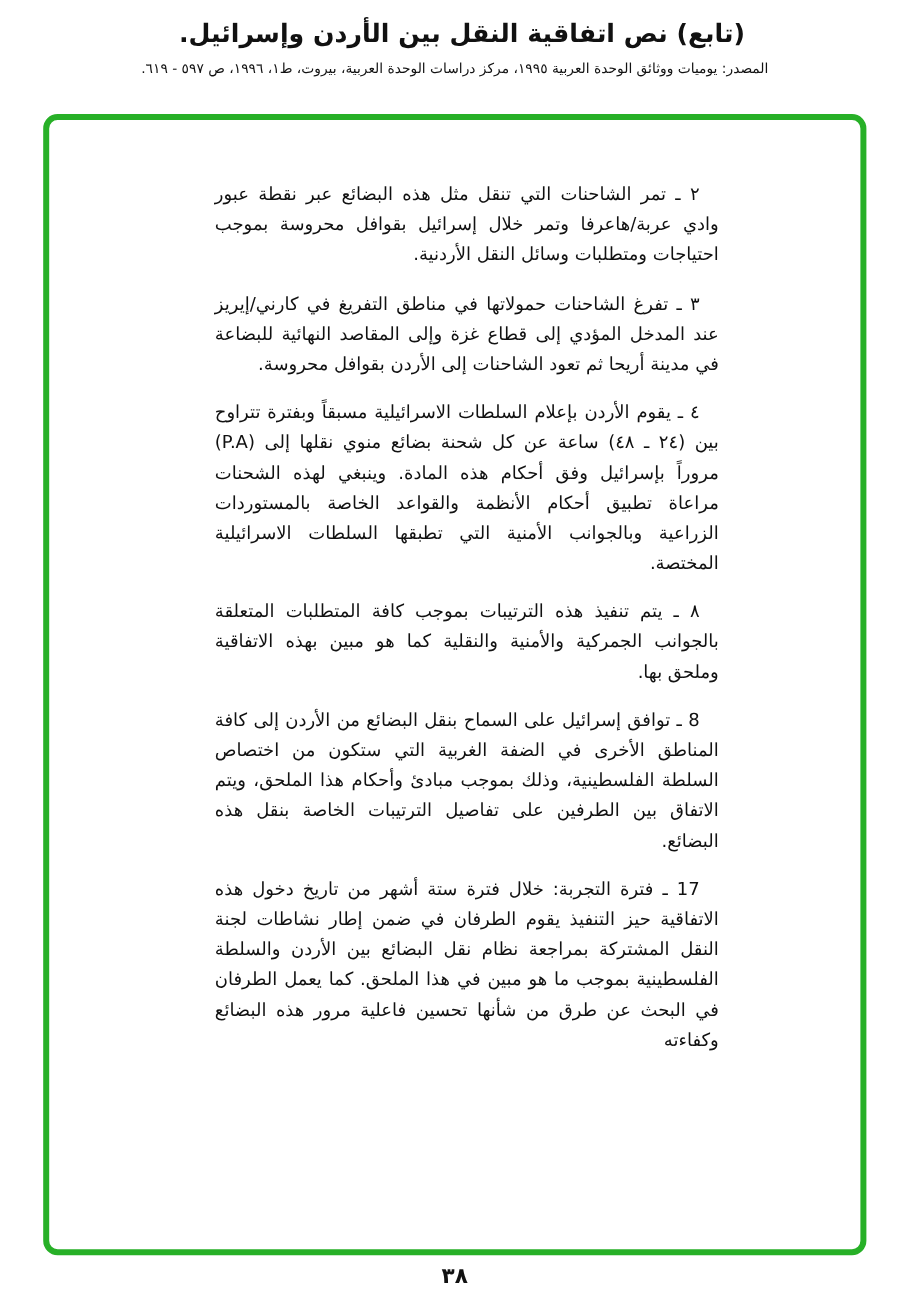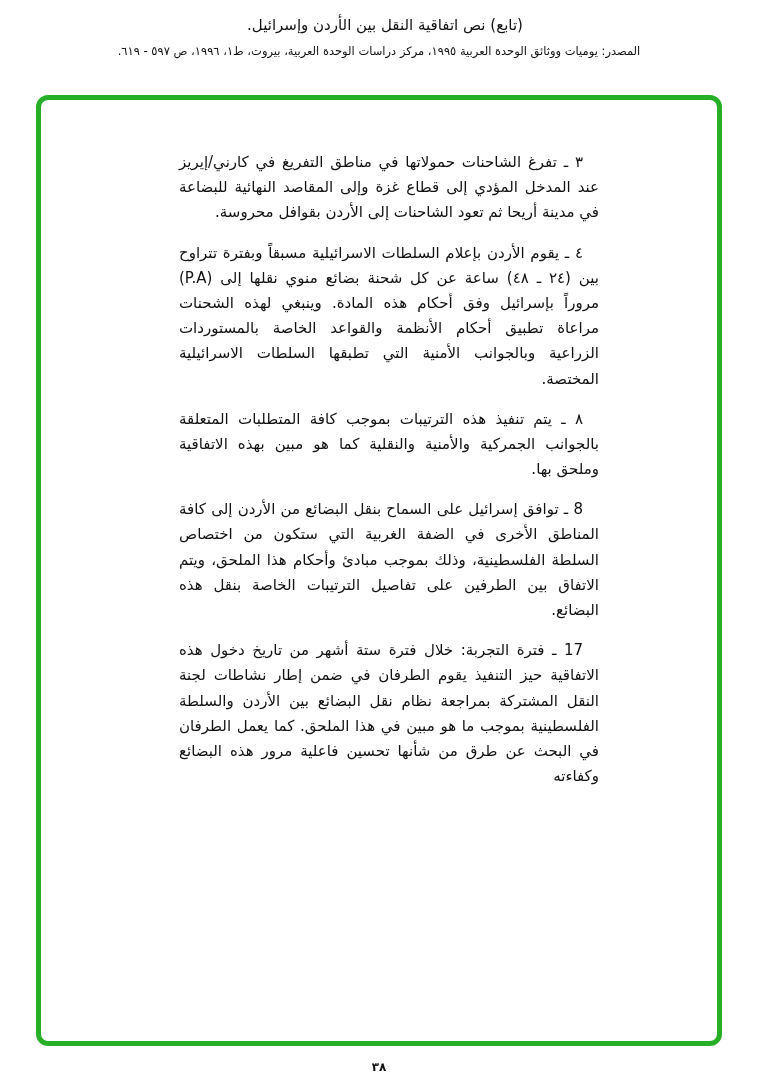--- a/index.html
+++ b/index.html
@@ -13,22 +13,22 @@
     font-family: "DejaVu Sans", sans-serif;
     color: #111111;
     overflow: hidden;
   }
   .page-header {
     direction: rtl;
     text-align: center;
     padding-top: 16px;
   }
   .doc-title {
-    font-size: 15px;
-    font-weight: normal;
+    font-size: 21px;
+    font-weight: bold;
     letter-spacing: 0.2px;
     margin-left: 12px;
   }
   .doc-source {
     font-size: 11.5px;
     font-weight: normal;
     margin-top: 10px;
   }
   .green-box {
     position: absolute;
@@ -53,37 +53,38 @@
   .text-block p {
     margin: 0 0 15px 0;
     text-indent: 16px;
   }
   .page-number {
     position: absolute;
     bottom: 4px;
     left: 0;
     width: 100%;
     text-align: center;
-    font-size: 12px;
+    font-size: 18px;
     font-weight: bold;
     direction: rtl;
   }
 </style>
 </head>
 <body>
 
 <div class="page">
 
   <header class="page-header">
     <div class="doc-title">(تابع) نص اتفاقية النقل بين الأردن وإسرائيل.</div>
     <div class="doc-source">المصدر: يوميات ووثائق الوحدة العربية ١٩٩٥، مركز دراسات الوحدة العربية، بيروت، ط١، ١٩٩٦، ص ٥٩٧ - ٦١٩.</div>
   </header>
 
   <div class="green-box" style="border-color: rgb(39, 176, 39);">
     <div class="text-block">
+      <p>٢ ـ تمر الشاحنات التي تنقل مثل هذه البضائع عبر نقطة عبور وادي عربة/هاعرفا وتمر خلال إسرائيل بقوافل محروسة بموجب احتياجات ومتطلبات وسائل النقل الأردنية.</p>
       <p>٣ ـ تفرغ الشاحنات حمولاتها في مناطق التفريغ في كارني/إيريز عند المدخل المؤدي إلى قطاع غزة وإلى المقاصد النهائية للبضاعة في مدينة أريحا ثم تعود الشاحنات إلى الأردن بقوافل محروسة.</p>
       <p>٤ ـ يقوم الأردن بإعلام السلطات الاسرائيلية مسبقاً وبفترة تتراوح بين (٢٤ ـ ٤٨) ساعة عن كل شحنة بضائع منوي نقلها إلى (P.A) مروراً بإسرائيل وفق أحكام هذه المادة. وينبغي لهذه الشحنات مراعاة تطبيق أحكام الأنظمة والقواعد الخاصة بالمستوردات الزراعية وبالجوانب الأمنية التي تطبقها السلطات الاسرائيلية المختصة.</p>
       <p>٨ ـ يتم تنفيذ هذه الترتيبات بموجب كافة المتطلبات المتعلقة بالجوانب الجمركية والأمنية والنقلية كما هو مبين بهذه الاتفاقية وملحق بها.</p>
       <p>8 ـ توافق إسرائيل على السماح بنقل البضائع من الأردن إلى كافة المناطق الأخرى في الضفة الغربية التي ستكون من اختصاص السلطة الفلسطينية، وذلك بموجب مبادئ وأحكام هذا الملحق، ويتم الاتفاق بين الطرفين على تفاصيل الترتيبات الخاصة بنقل هذه البضائع.</p>
       <p>17 ـ فترة التجربة: خلال فترة ستة أشهر من تاريخ دخول هذه الاتفاقية حيز التنفيذ يقوم الطرفان في ضمن إطار نشاطات لجنة النقل المشتركة بمراجعة نظام نقل البضائع بين الأردن والسلطة الفلسطينية بموجب ما هو مبين في هذا الملحق. كما يعمل الطرفان في البحث عن طرق من شأنها تحسين فاعلية مرور هذه البضائع وكفاءته</p>
     </div>
   </div>
 
   <div class="page-number">٣٨</div>
 

